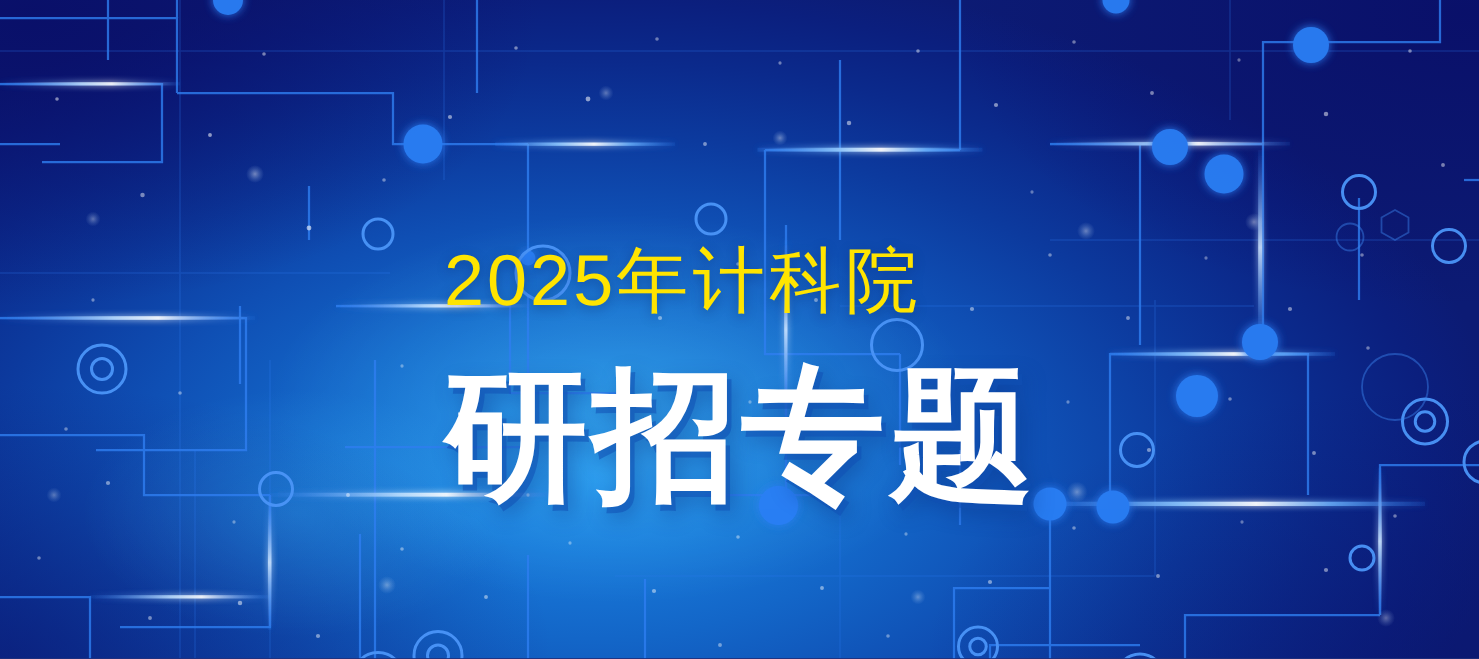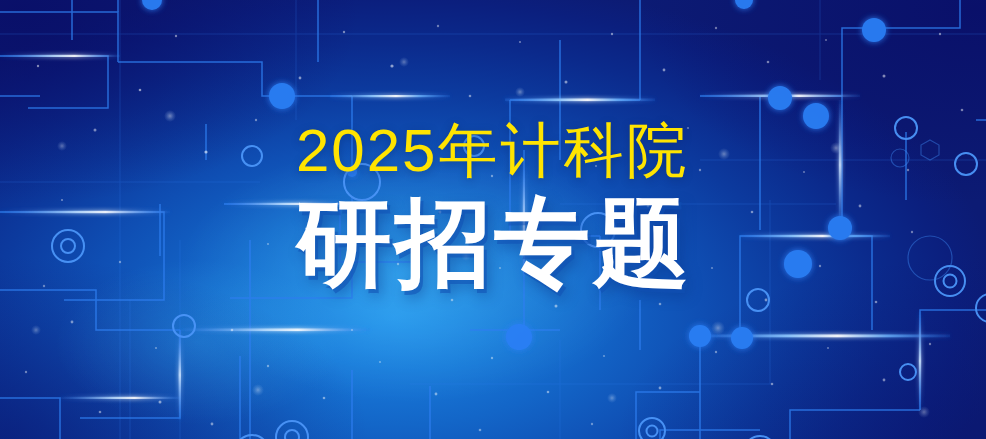--- a/index.html
+++ b/index.html
@@ -65,36 +65,37 @@
 
   
   .text-block {
     position: absolute;
     left: 296px;
     top: 120px;
     z-index: 9;
     user-select: none;
   }
   .line-year {
-    font-size: 60px;
+    font-size: 48px;
     line-height: 1.02;
     letter-spacing: 1px;
     color: #ffe400;
     font-weight: 400;
     white-space: nowrap;
     text-shadow: 0 2px 8px rgba(4,30,90,0.35);
+    margin-top: 44px;
   }
   .line-year .num {
     letter-spacing: 2px;
   }
   .line-year .cjk {
     letter-spacing: 3px;
   }
   .line-main {
-    margin-top: 14px;
+    margin-top: 30px;
     font-size: 96px;
     line-height: 1.0;
     font-weight: 700;
     color: #ffffff;
     letter-spacing: 3px;
     white-space: nowrap;
     text-shadow:
        3px 4px 0px rgba(16,80,180,0.55),
        5px 7px 14px rgba(8,46,128,0.45);
   }

